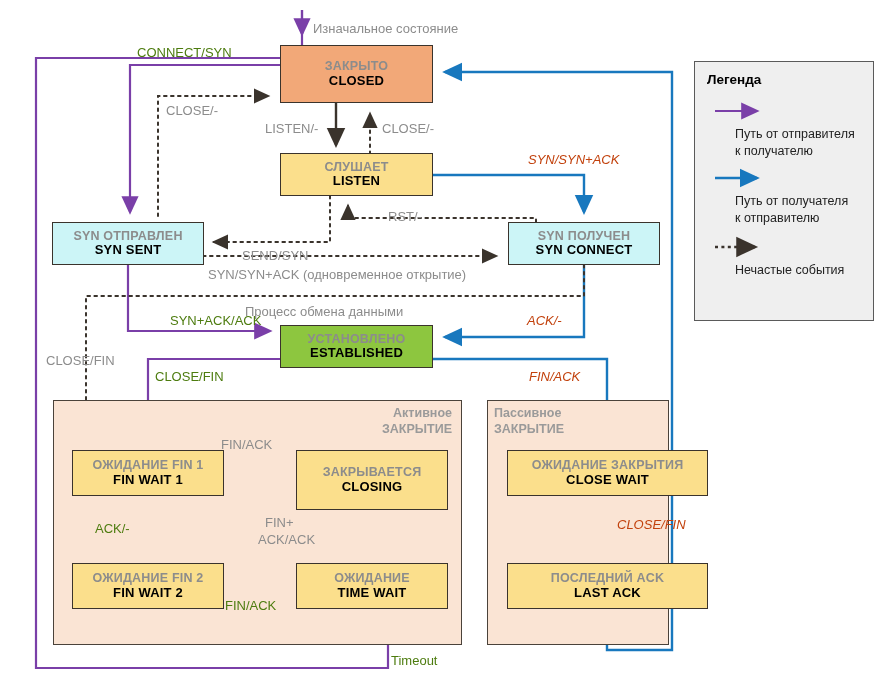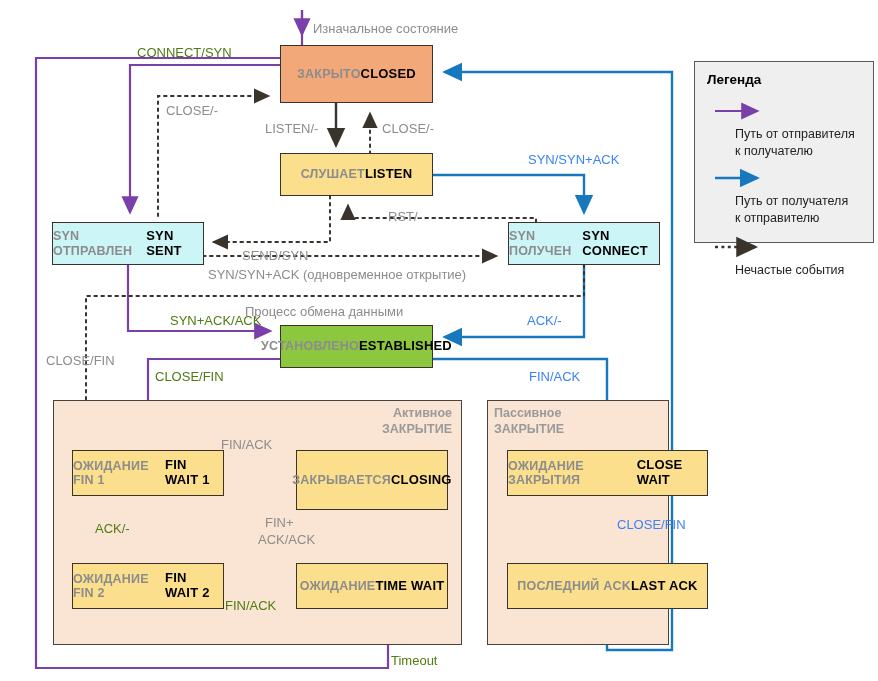--- a/index.html
+++ b/index.html
@@ -2,42 +2,42 @@
 <html><head>
 <meta charset="utf-8">
 <style>
   html,body{margin:0;padding:0;background:#ffffff;}
   body{width:878px;height:681px;position:relative;overflow:hidden;
        font-family:"Liberation Sans","DejaVu Sans",sans-serif;}
   #diagram{position:absolute;left:0;top:0;width:878px;height:681px;}
   svg.layer{position:absolute;left:0;top:0;width:878px;height:681px;pointer-events:none;}
 
   .node{position:absolute;box-sizing:border-box;border:1.6px solid #3a332c;
-        display:flex;flex-direction:row;align-items:center;justify-content:center;
+        display:flex;flex-direction:column;align-items:center;justify-content:center;
         line-height:1.15;}
   .node .ru{font-size:12.5px;font-weight:bold;color:#8c8c8c;letter-spacing:.2px;}
   .node .en{font-size:13px;font-weight:bold;color:#000000;letter-spacing:.2px;}
 
   .n-closed{background:#f2a878;}
   .n-yellow{background:#fbdf8c;}
   .n-cyan{background:#ccf5f7;}
   .n-green{background:#8dc63f;}
 
   .group{position:absolute;box-sizing:border-box;border:1.6px solid #4a423a;
          background:#fae4d4;}
   .group-title{position:absolute;font-size:12.5px;font-weight:bold;color:#9a9a9a;
                line-height:1.25;white-space:nowrap;}
   .group-title.right{text-align:right;}
 
   .lbl{position:absolute;font-size:13px;white-space:nowrap;line-height:1.2;text-align:center;}
   .lbl.grey{color:#8c8c8c;}
   .lbl.purple{color:#4d7c0f;}
-  .lbl.blue{color:#3b82f6;}
-
-  #legend{position:absolute;left:694px;top:61px;width:180px;height:182px;
+  .lbl.blue{color:#c2410c;font-style:italic;}
+
+  #legend{position:absolute;left:694px;top:61px;width:180px;height:260px;
           box-sizing:border-box;border:1.3px solid #5a5a5a;background:#efefef;}
   #legend .ltitle{position:absolute;left:12px;top:10px;font-size:13.5px;
                   font-weight:bold;color:#000;}
   #legend .ltxt{position:absolute;font-size:12.5px;color:#222;line-height:1.35;}
   #legend svg{position:absolute;left:0;top:0;width:180px;height:249px;}
 </style>
 </head>
 <body>
 
 <div id="diagram">

